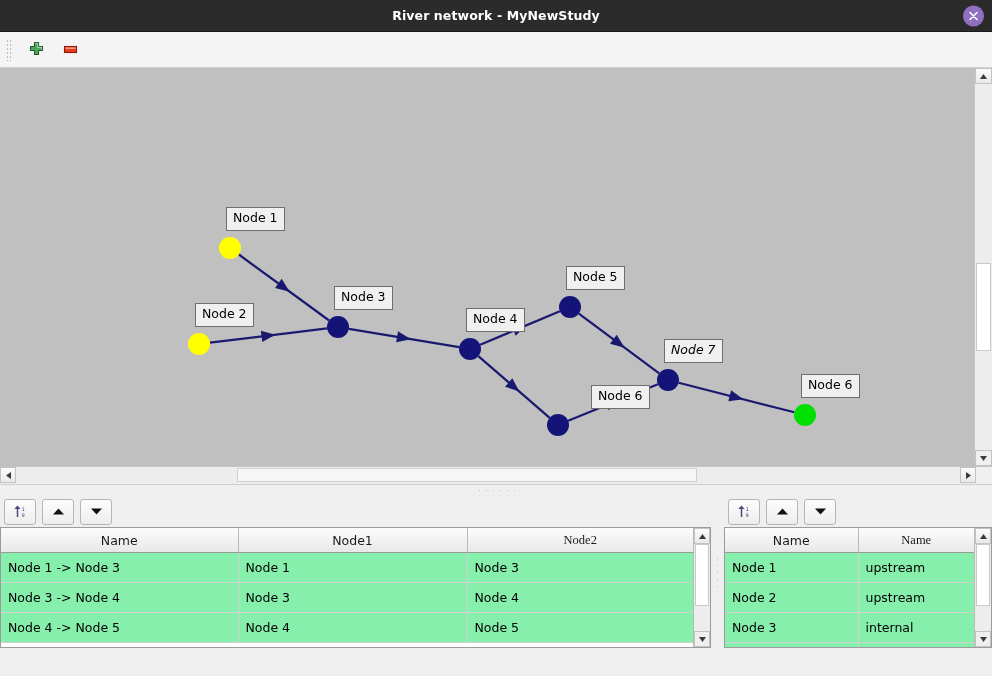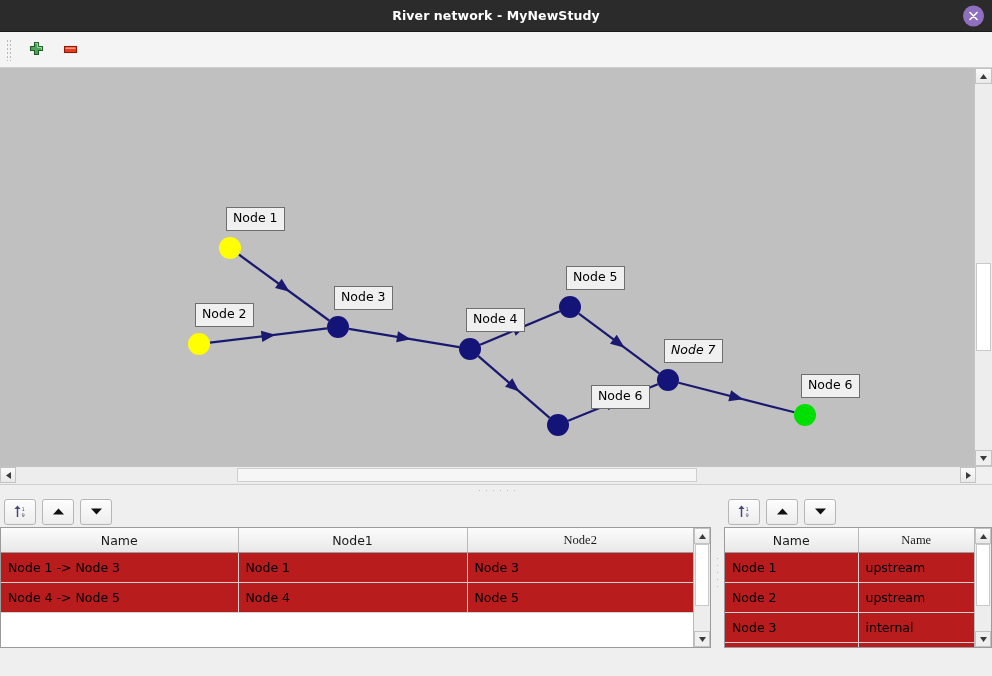--- a/index.html
+++ b/index.html
@@ -253,21 +253,21 @@
     cursor: pointer;
     user-select: none;
   }
   thead th:last-child { border-right: none; font-family: Liberation Serif, serif; }
   tbody td {
     border-right: 1px solid #d2d2d2;
     border-bottom: 1px solid #d2d2d2;
     height: 29px;
     padding: 0 7px;
     color: #000;
-    background: #b91c1c;
+    background: #86efac;
     white-space: nowrap;
     overflow: hidden;
     text-overflow: ellipsis;
   }
   tbody td:last-child { border-right: none; }
 
   .tbl-vscroll {
     position: relative;
     flex: 0 0 16px; width: 16px;
     background: #ededed;
@@ -434,20 +434,25 @@
                   <th>Node2</th>
                 </tr>
               </thead>
             <tbody id="branches-body">
                 <tr>
                   <td>Node 1 -&gt; Node 3</td>
                   <td>Node 1</td>
                   <td>Node 3</td>
                 </tr>
                 <tr>
+                  <td>Node 3 -&gt; Node 4</td>
+                  <td>Node 3</td>
+                  <td>Node 4</td>
+                </tr>
+                <tr>
                   <td>Node 4 -&gt; Node 5</td>
                   <td>Node 4</td>
                   <td>Node 5</td>
                 </tr>
               </tbody>
           </table>
         </div>
         <div class="tbl-vscroll">
           <div class="vtrack"></div>
           <div class="sb-arrow top">

